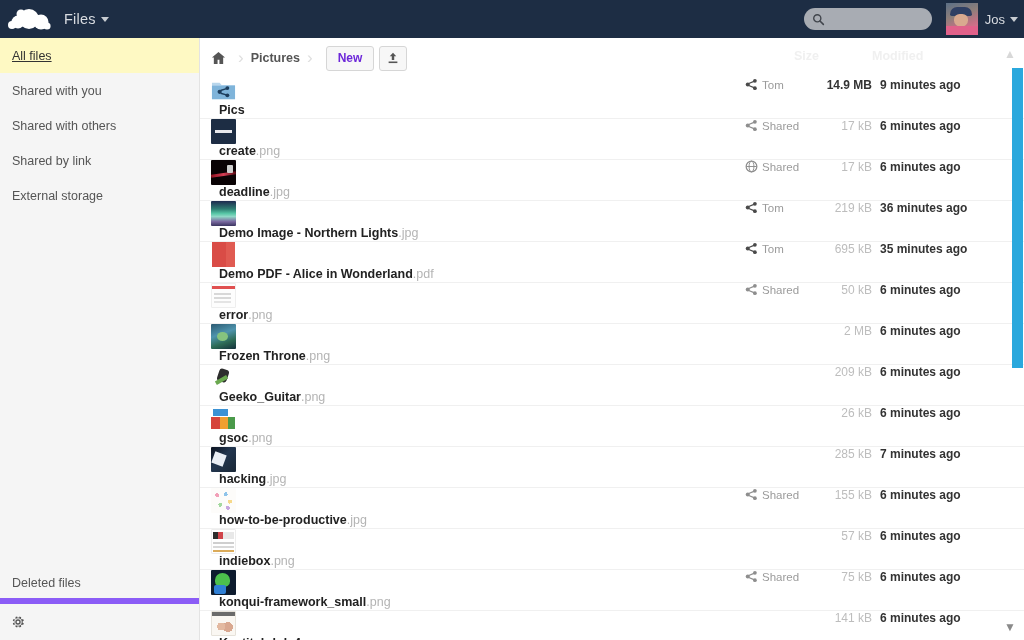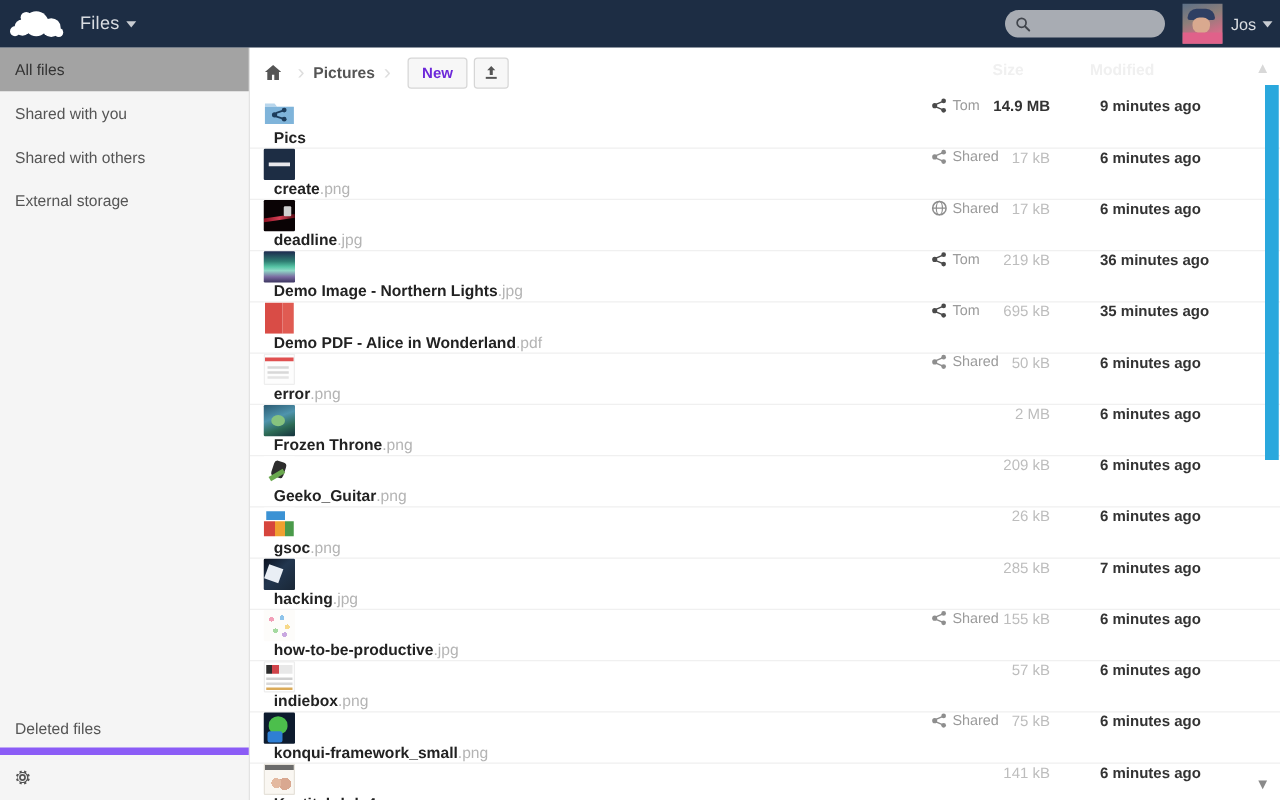--- a/index.html
+++ b/index.html
@@ -79,21 +79,21 @@
     position: absolute; top: 38px; left: 0;
     width: 200px; height: 602px;
     background: #f5f5f5;
     border-right: 1px solid #e3e3e3;
   }
   .nav-item {
     height: 35px; display: flex; align-items: center;
     padding-left: 12px;
     font-size: 12.5px; color: #555; cursor: pointer;
   }
-  .nav-item.selected { background: #a3a3a3; color: #333; }
+  .nav-item.selected { background: #fef9c3; color: #333; text-decoration: underline; }
   #nav-bottom {
     position: absolute; bottom: 0; left: 0; width: 199px;
   }
   #deleted-row {
     height: 36px; display: flex; align-items: center;
     padding-left: 12px; font-size: 12.5px; color: #555;
     border-bottom: 6px solid #8b5cf6; cursor: pointer;
   }
   #settings-row {
     height: 36px; display: flex; align-items: center;
@@ -180,21 +180,21 @@
   }
   .fext { color: #b4b4b4; font-weight: normal; }
   .share-cell {
     position: absolute; left: 545px;
     display: flex; align-items: center; gap: 4px;
     font-size: 11.5px;
   }
   .share-cell.owner { color: #9b9b9b; }
   .share-cell.shared { color: #9b9b9b; }
   .size-cell {
-    position: absolute; left: 584px; width: 56px;
+    position: absolute; left: 616px; width: 56px;
     text-align: right; font-size: 12px; color: #bdbdbd;
   }
   .size-cell.strong { color: #333; font-weight: bold; }
   .date-cell {
     position: absolute; left: 680px;
     font-size: 12px; color: #333; font-weight: bold;
   }
   #scrollbar {
     position: absolute; right: 1px; top: 30px;
     width: 11px; height: 300px;
@@ -379,20 +379,23 @@
       <div class="nav-item selected">
         <span>All files</span>
       </div>
       <div class="nav-item">
         <span>Shared with you</span>
       </div>
       <div class="nav-item">
         <span>Shared with others</span>
       </div>
       <div class="nav-item">
+        <span>Shared by link</span>
+      </div>
+      <div class="nav-item">
         <span>External storage</span>
       </div>
     </div>
   <div id="nav-bottom">
     <div id="deleted-row">
       <span>Deleted files</span>
     </div>
     <div id="settings-row">
       <svg width="16" height="16" viewBox="0 0 20 20">
         <path fill="#555" d="M10 6.6a3.4 3.4 0 100 6.8 3.4 3.4 0 000-6.8zm0 5.1a1.7 1.7 0 110-3.4 1.7 1.7 0 010 3.4z"></path>

